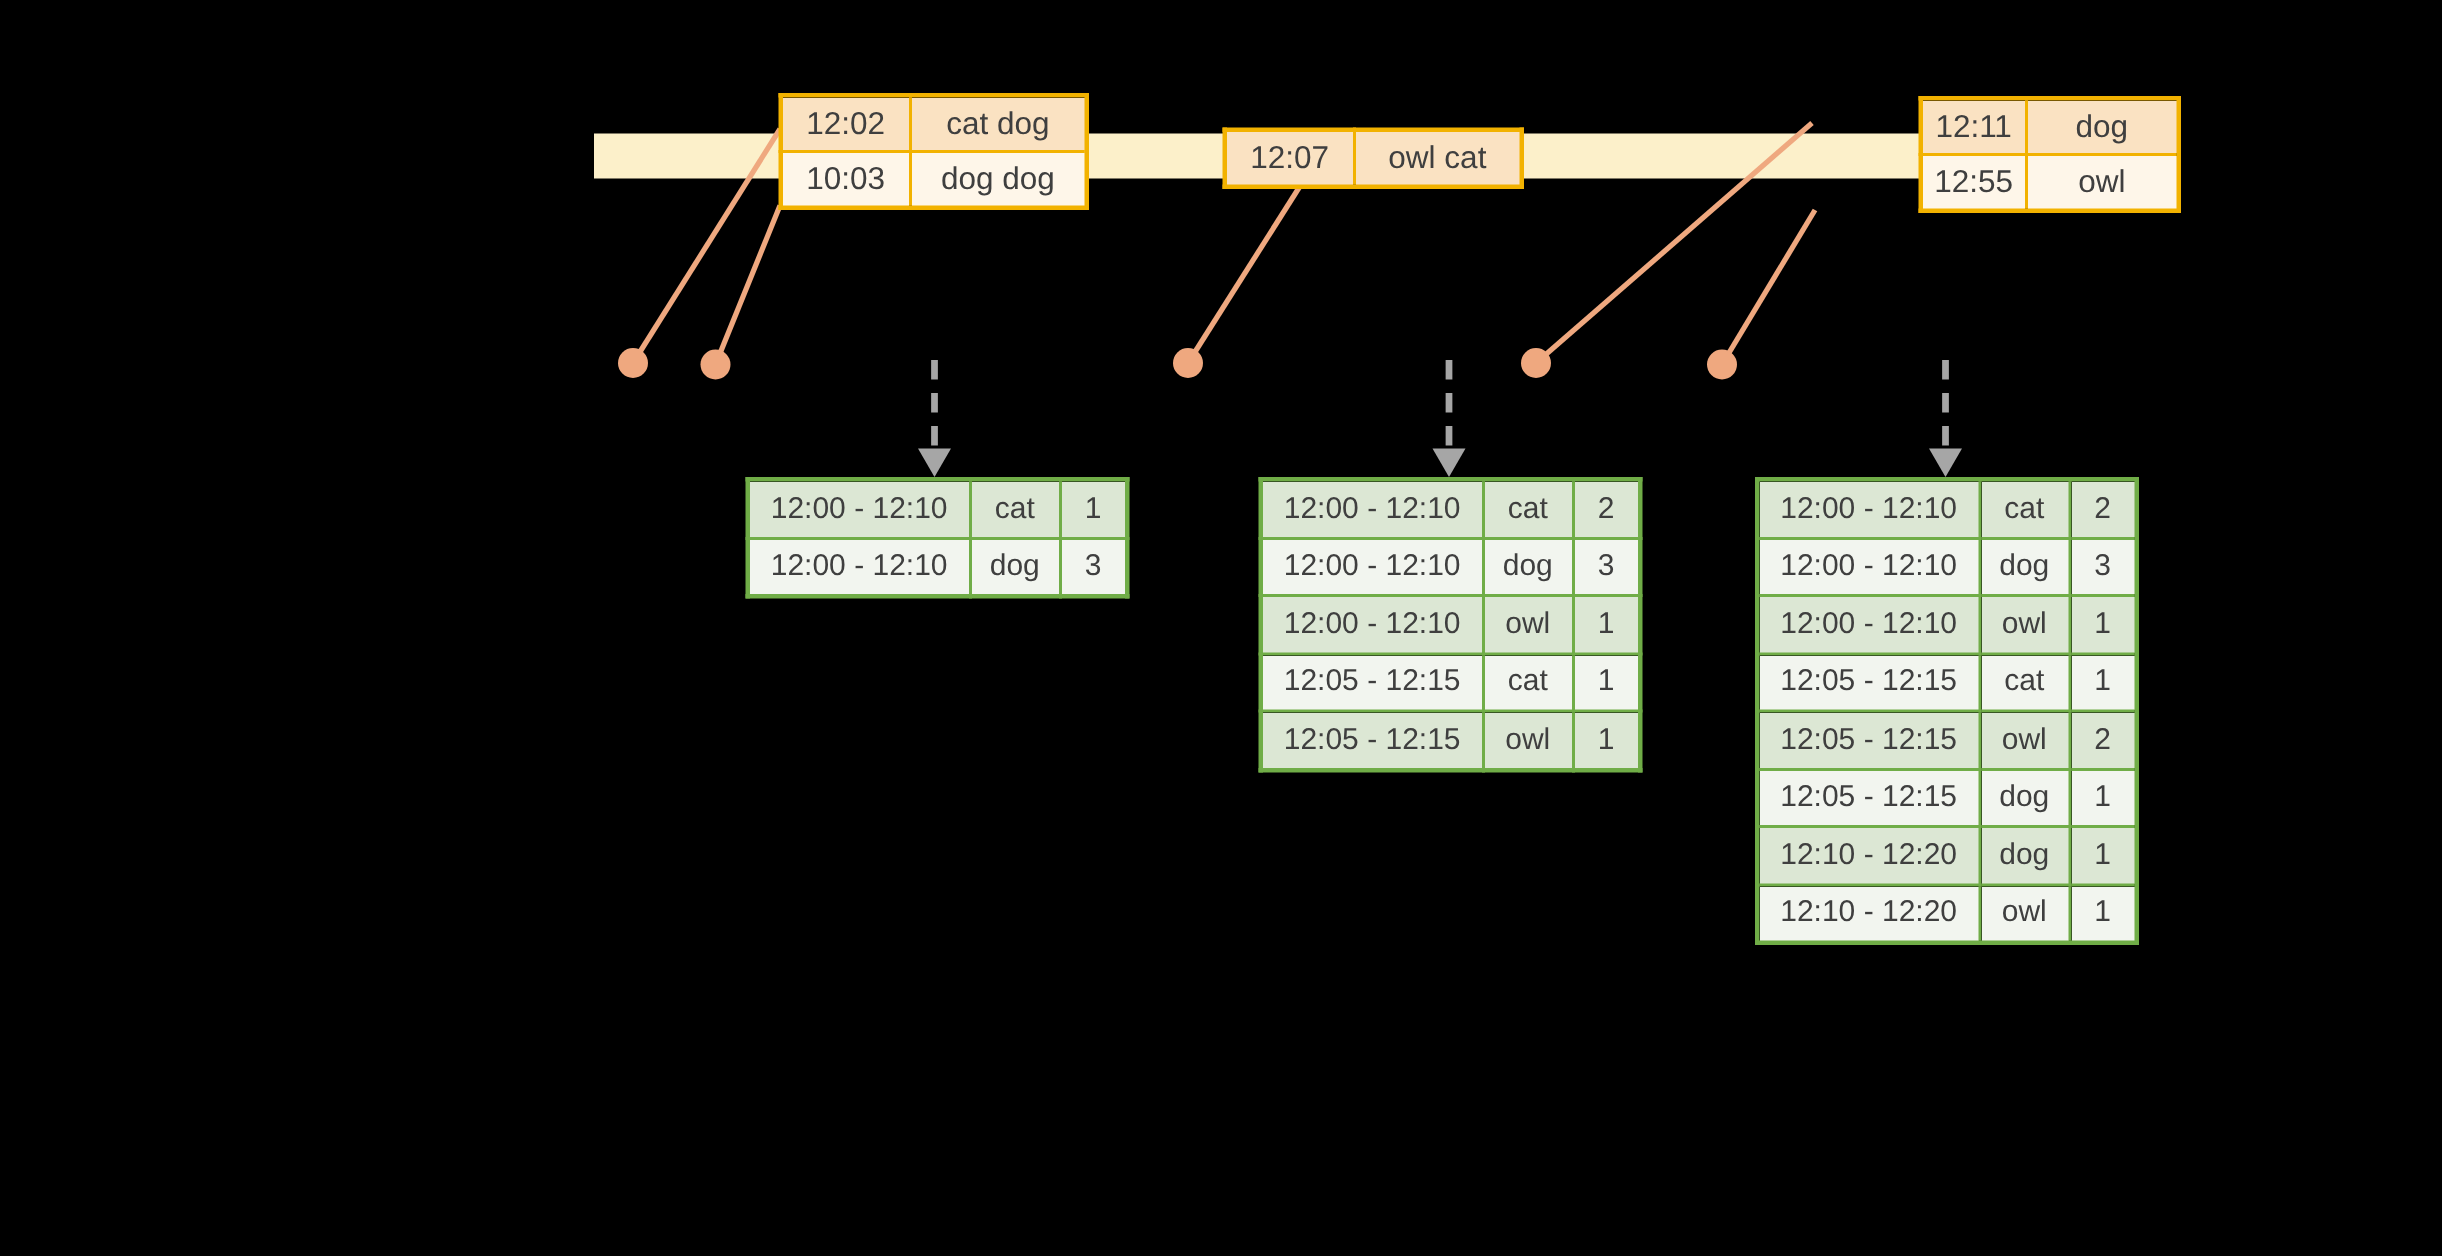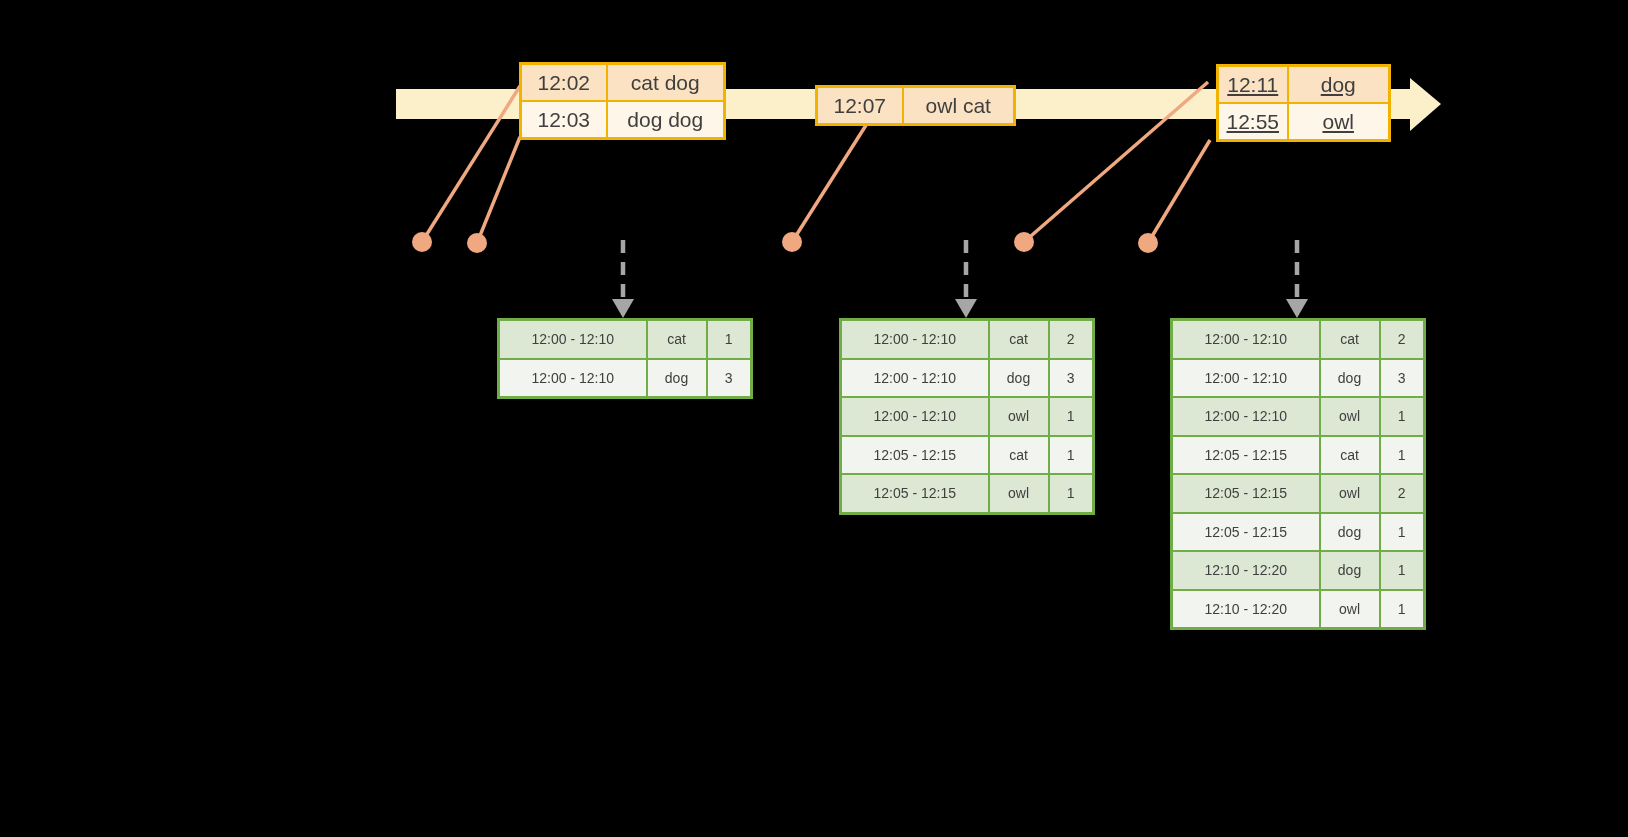--- a/index.html
+++ b/index.html
@@ -14,23 +14,23 @@
   svg.overlay{position:absolute;left:0;top:0;z-index:2;}
   table{border-collapse:collapse;table-layout:fixed;position:absolute;z-index:3;}
   td{padding:0;text-align:center;vertical-align:middle;overflow:hidden;white-space:nowrap;}
   
   table.event{border:3px solid var(--gold);font-size:21px;}
   table.event td{border:2px solid var(--gold);height:35px;}
   table.event tr.r0 td{background:var(--peach);}
   table.event tr.r1 td{background:var(--cream);}
   #event-table-1{left:519px;top:62px;width:204px;}
   #event-table-2{left:815px;top:85px;width:198px;}
-  #event-table-3{left:1216px;top:64px;width:172px;text-decoration:underline;}
+  #event-table-3{left:1279px;top:64px;width:172px;}
   
-  table.result{border:3px solid var(--green);font-size:14px;}
+  table.result{border:3px solid var(--green);font-size:20px;}
   table.result td{border:2px solid var(--green);height:36.5px;}
   table.result tr.even td{background:var(--green-tint);}
   table.result tr.odd td{background:var(--green-light);}
   #result-table-1{left:497px;top:318px;width:253px;}
   #result-table-2{left:839px;top:318px;width:253px;}
   #result-table-3{left:1170px;top:318px;width:253px;}
 </style>
 </head>
 <body>
 
@@ -74,21 +74,21 @@
     <colgroup>
         <col style="width:86px">
         <col style="width:118px">
       </colgroup>
     <tbody>
         <tr class="r0">
       <td>12:02</td>
       <td>cat dog</td>
     </tr>
     <tr class="r1">
-      <td>12:03</td>
+      <td>10:03</td>
       <td>dog dog</td>
     </tr>
   </tbody>
     </table>
 
   <table class="event" id="event-table-2">
     <colgroup>
         <col style="width:86px">
         <col style="width:112px">
       </colgroup>

